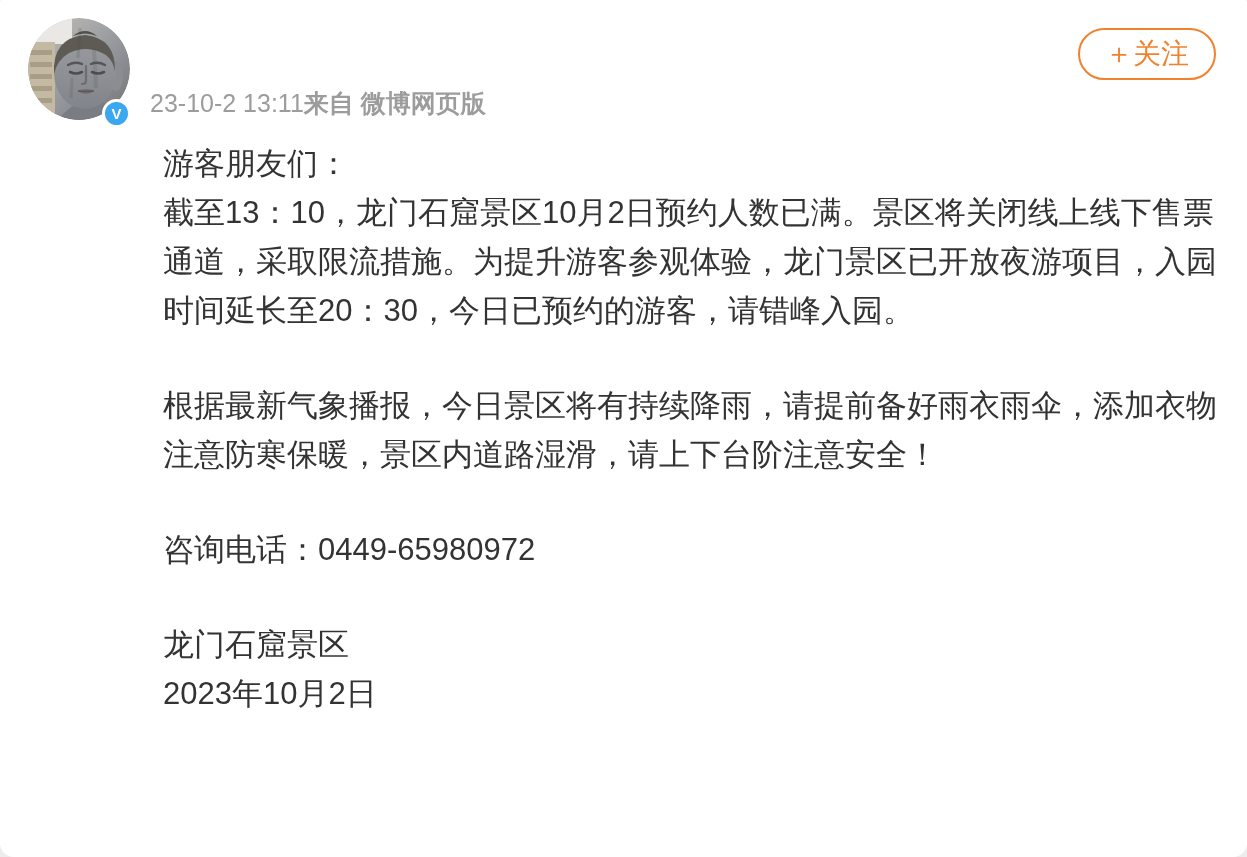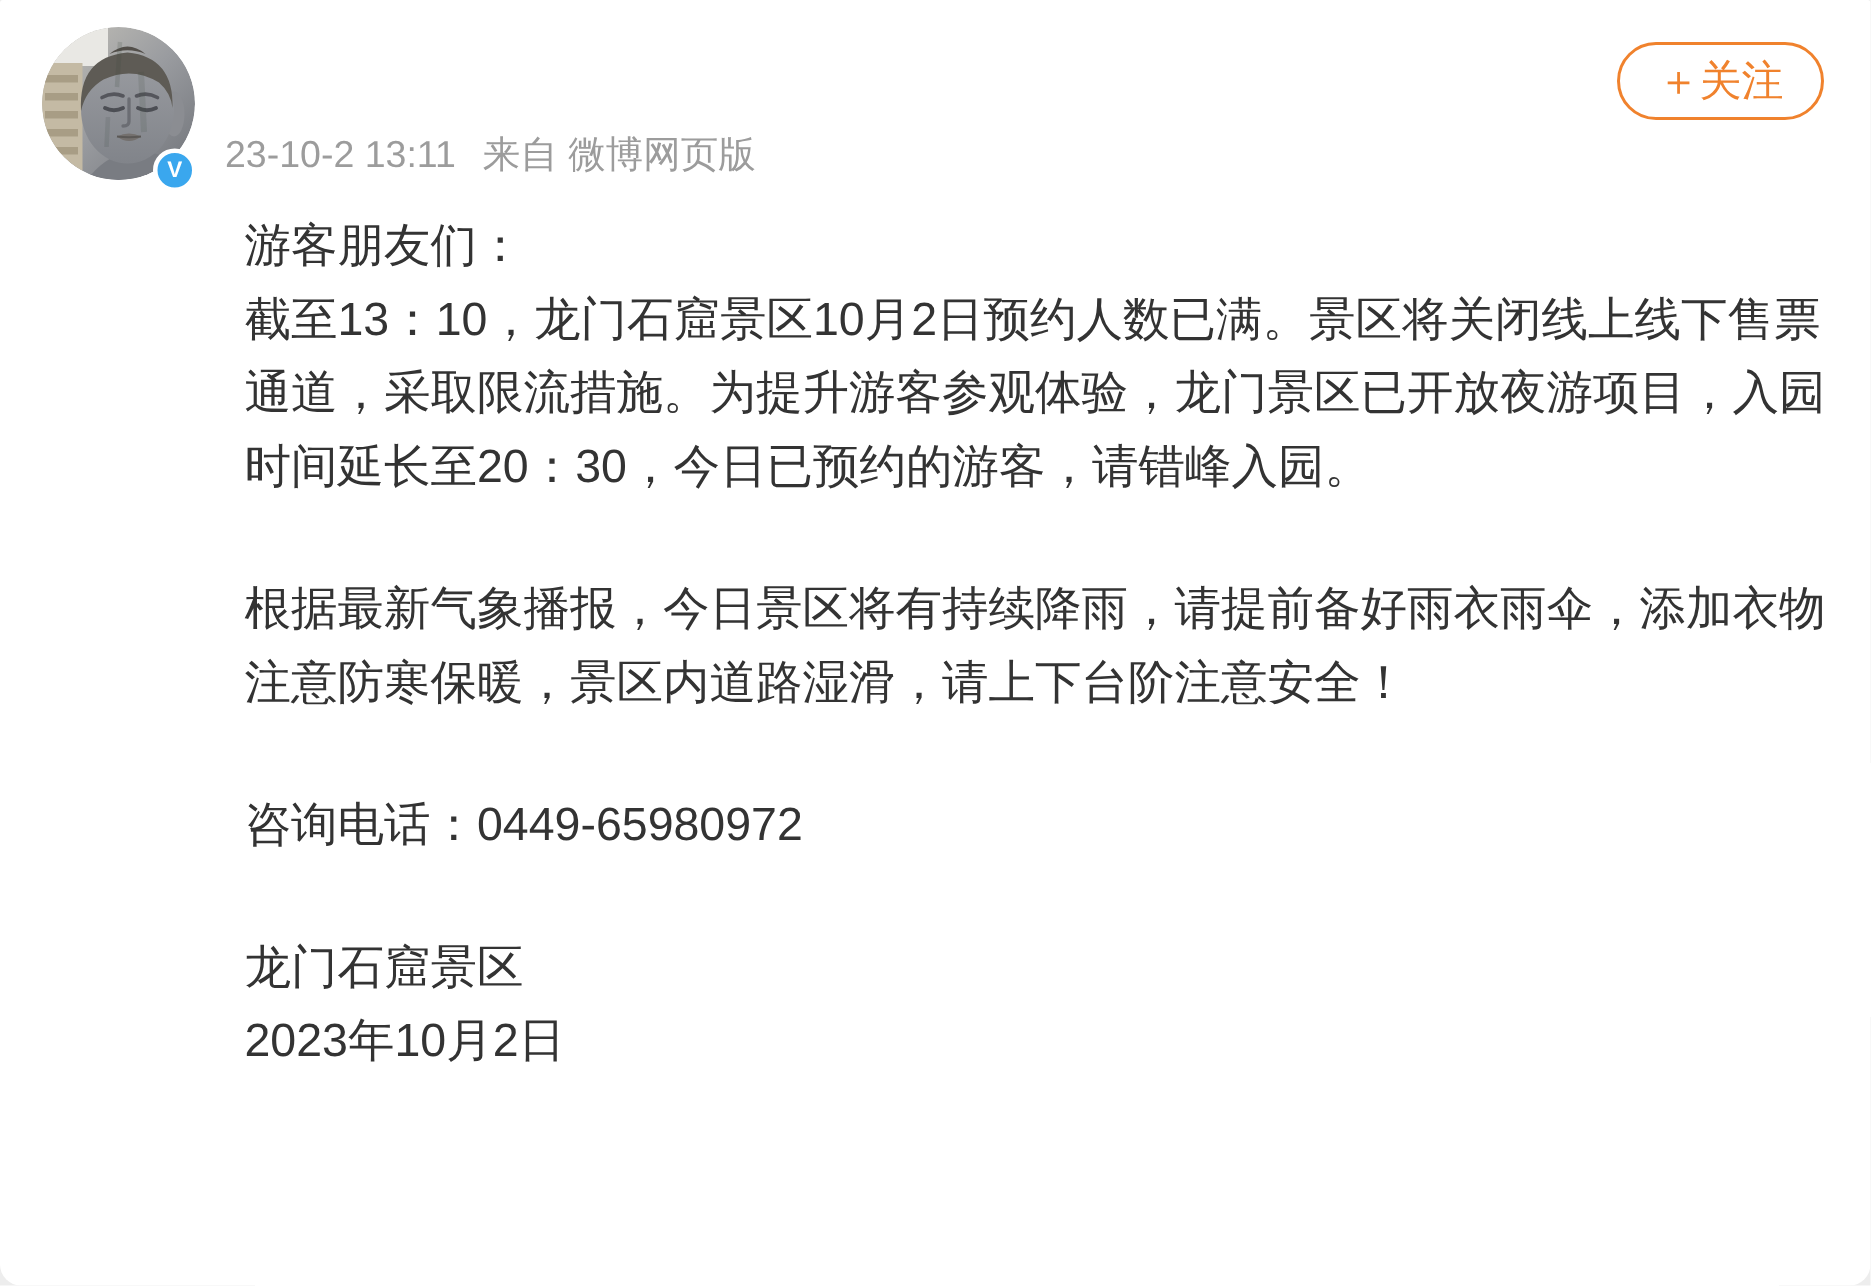--- a/index.html
+++ b/index.html
@@ -33,22 +33,22 @@
   }
   .name {
     position: absolute; left: 150px; top: 36px;
     font-size: 32px; line-height: 36px; font-weight: 700; color: #333;
     cursor: pointer;
   }
   .meta {
     position: absolute; left: 150px; top: 88px;
     font-size: 25px; line-height: 30px; color: #9c9c9c;
   }
-  .meta span { margin-right: 18px; cursor: pointer; }
-  .meta span:last-child { margin-right: 16px; }
+  .meta span { cursor: pointer; }
+  .meta span:last-child { margin-right: 16px; font-weight: bold; }
   .follow {
     position: absolute; right: 31px; top: 28px;
     height: 52px; padding: 3px 25px;
     background: #fff;
     border: 2px solid #f0822d; border-radius: 27px;
     color: #f0822d; font-size: 28px;
     font-family: "Liberation Sans", "DejaVu Sans", sans-serif;
     display: flex; align-items: center; justify-content: center;
     cursor: pointer;
   }

